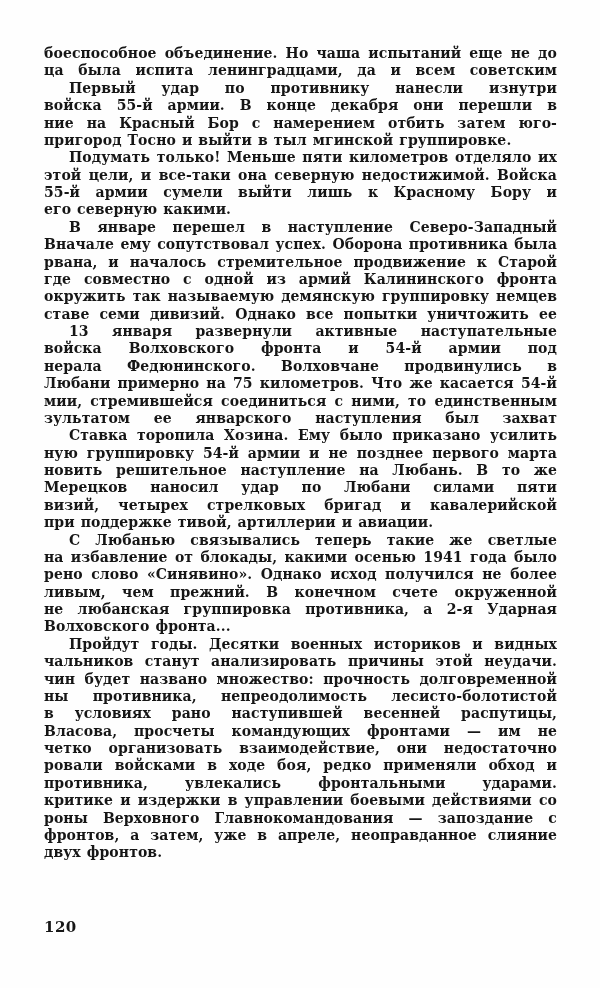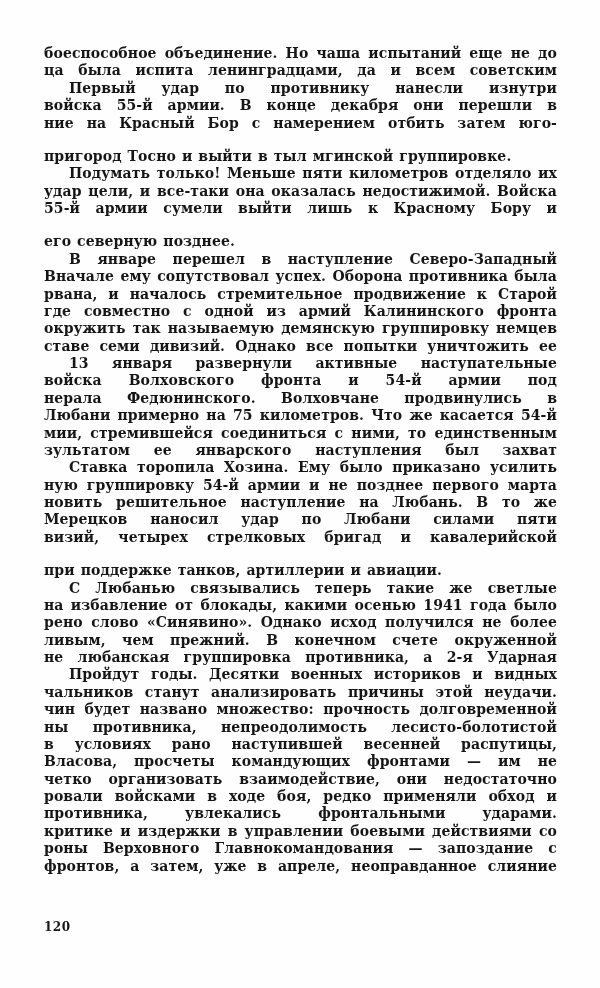--- a/index.html
+++ b/index.html
@@ -27,25 +27,25 @@
     line-height: 17.38px;
     height: 17.38px;
     overflow: hidden;
     text-align: justify;
     text-align-last: justify;
     word-spacing: 1px;
     letter-spacing: 0.1px;
     white-space: normal;
   }
   .ln.ind { text-indent: 25px; }
-  .ln.end { text-align: right; text-align-last: left; margin-top: 16px; }
+  .ln.end { text-align: right; text-align-last: left; }
   .folio {
     position: absolute;
     left: 44px; top: 918px;
-    font-size: 12px;
+    font-size: 15px;
     line-height: 18px;
     letter-spacing: 0.5px;
   }
 </style>
 </head>
 <body>
 
 <div class="page">
   <div class="textblock">
 
@@ -56,23 +56,23 @@
 
     <div class="para">
       <div class="ln ind">Первый удар по противнику нанесли изнутри Ленинграда</div>
       <div class="ln">войска 55-й армии. В конце декабря они перешли в наступле-</div>
       <div class="ln">ние на Красный Бор с намерением отбить затем юго-восточный</div>
       <div class="ln end">пригород Тосно и выйти в тыл мгинской группировке.</div>
     </div>
 
     <div class="para">
       <div class="ln ind">Подумать только! Меньше пяти километров отделяло их от</div>
-      <div class="ln">удар цели, и все-таки она оказалась недостижимой. Войска</div>
+      <div class="ln">этой цели, и все-таки она северную недостижимой. Войска</div>
       <div class="ln">55-й армии сумели выйти лишь к Красному Бору и захватить</div>
-      <div class="ln end">его северную позднее.</div>
+      <div class="ln end">его северную какими.</div>
     </div>
 
     <div class="para">
       <div class="ln ind">В январе перешел в наступление Северо-Западный фронт.</div>
       <div class="ln">Вначале ему сопутствовал успех. Оборона противника была про-</div>
       <div class="ln">рвана, и началось стремительное продвижение к Старой Руссе,</div>
       <div class="ln">где совместно с одной из армий Калининского фронта удалось</div>
       <div class="ln">окружить так называемую демянскую группировку немцев в со-</div>
       <div class="ln">ставе семи дивизий. Однако все попытки уничтожить ее оказа-</div>
     </div>
@@ -85,42 +85,44 @@
       <div class="ln">мии, стремившейся соединиться с ними, то единственным ре-</div>
       <div class="ln">зультатом ее январского наступления был захват населенного</div>
     </div>
 
     <div class="para">
       <div class="ln ind">Ставка торопила Хозина. Ему было приказано усилить удар-</div>
       <div class="ln">ную группировку 54-й армии и не позднее первого марта возоб-</div>
       <div class="ln">новить решительное наступление на Любань. В то же время и</div>
       <div class="ln">Мерецков наносил удар по Любани силами пяти стрелковых ди-</div>
       <div class="ln">визий, четырех стрелковых бригад и кавалерийской дивизии</div>
-      <div class="ln end">при поддержке танков, артиллерии и авиации.</div>
+      <div class="ln end">при поддержке тивой, артиллерии и авиации.</div>
     </div>
 
     <div class="para">
       <div class="ln ind">С Любанью связывались теперь такие же светлые надежды</div>
       <div class="ln">на избавление от блокады, какими осенью 1941 года было оза-</div>
       <div class="ln">рено слово «Синявино». Однако исход получился не более счаст-</div>
       <div class="ln">ливым, чем прежний. В конечном счете окруженной окажется</div>
       <div class="ln">не любанская группировка противника, а 2-я Ударная армия</div>
+      <div class="ln end">Волховского фронта...</div>
     </div>
 
     <div class="para">
       <div class="ln ind">Пройдут годы. Десятки военных историков и видных воена-</div>
       <div class="ln">чальников станут анализировать причины этой неудачи. При-</div>
       <div class="ln">чин будет названо множество: прочность долговременной оборо-</div>
       <div class="ln">ны противника, непреодолимость лесисто-болотистой местности</div>
       <div class="ln">в условиях рано наступившей весенней распутицы, предательство</div>
       <div class="ln">Власова, просчеты командующих фронтами — им не удалось</div>
       <div class="ln">четко организовать взаимодействие, они недостаточно маневри-</div>
       <div class="ln">ровали войсками в ходе боя, редко применяли обход и охват</div>
       <div class="ln">противника, увлекались фронтальными ударами. Подверглись</div>
       <div class="ln">критике и издержки в управлении боевыми действиями со сто-</div>
       <div class="ln">роны Верховного Главнокомандования — запоздание с дирек-</div>
       <div class="ln">фронтов, а затем, уже в апреле, неоправданное слияние этих</div>
+      <div class="ln end">двух фронтов.</div>
     </div>
 
   </div>
 
   <div class="folio">120</div>
 </div>
 
 </body></html>

